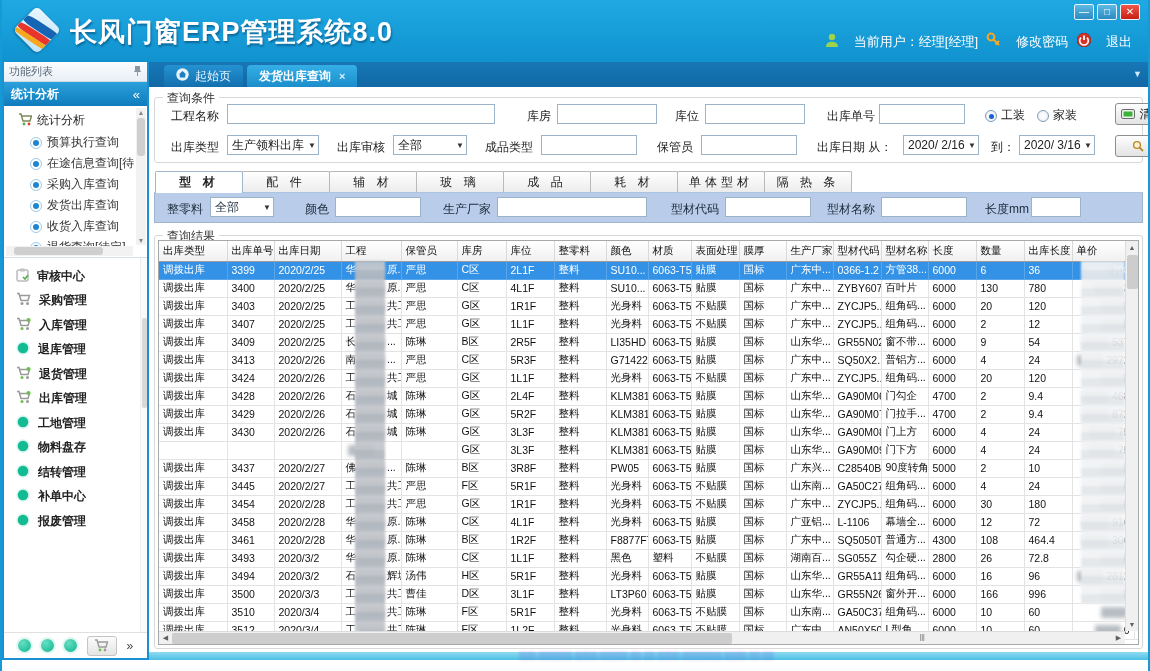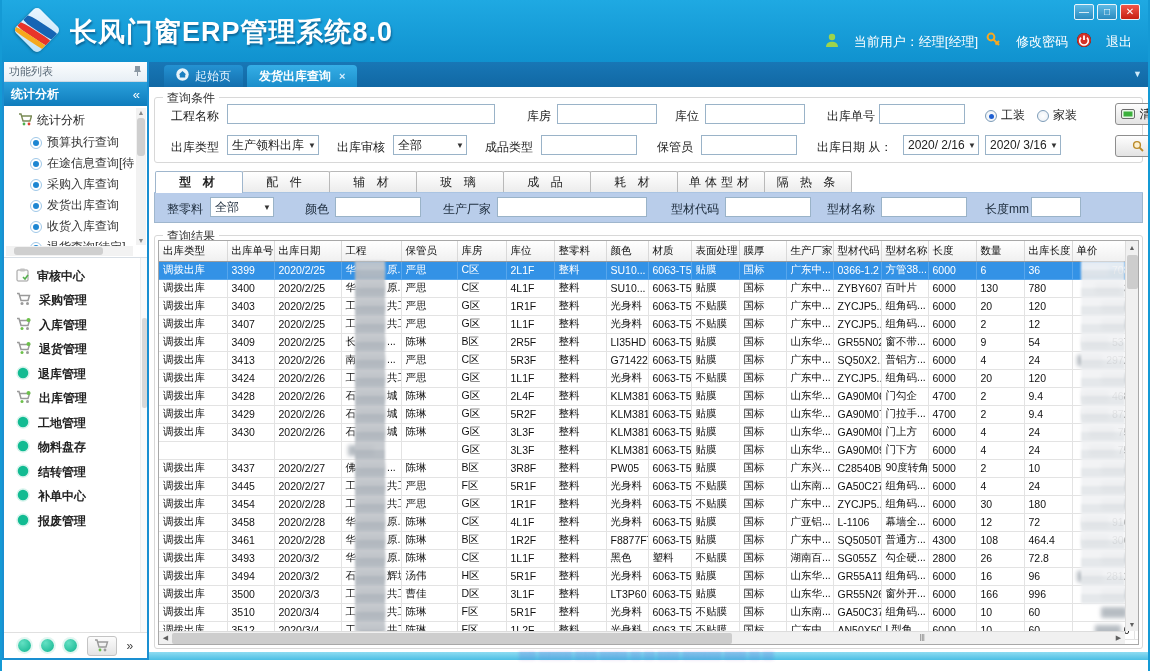--- a/index.html
+++ b/index.html
@@ -260,34 +260,34 @@
             <div class="menu-item">
               <span class="icn"><svg width="15" height="14" viewBox="0 0 15 14">
                   <path d="M1 1.5h2l2 7h7l1.5-5H4.2" fill="none" stroke="#9a9a9a" stroke-width="1.5"></path>
                   <circle cx="6" cy="11.5" r="1.5" fill="#6cc04a"></circle>
                   <circle cx="11.5" cy="11.5" r="1.5" fill="#9a9a9a"></circle>
                   <circle cx="12.5" cy="3" r="2" fill="#6cc04a"></circle>
                 </svg></span>
               <span>入库管理</span>
             </div>
             <div class="menu-item">
+              <span class="icn"><svg width="14" height="14" viewBox="0 0 14 14">
+                  <circle cx="7" cy="7" r="6" fill="#12bb92"></circle>
+                  <circle cx="7" cy="7" r="6" fill="none" stroke="#d6f3ec" stroke-width="1.5"></circle>
+                </svg></span>
+              <span>退库管理</span>
+            </div>
+            <div class="menu-item">
               <span class="icn"><svg width="15" height="14" viewBox="0 0 15 14">
                   <path d="M1 1.5h2l2 7h7l1.5-5H4.2" fill="none" stroke="#9a9a9a" stroke-width="1.5"></path>
                   <circle cx="6" cy="11.5" r="1.5" fill="#6cc04a"></circle>
                   <circle cx="11.5" cy="11.5" r="1.5" fill="#9a9a9a"></circle>
                   <circle cx="12.5" cy="3" r="2" fill="#6cc04a"></circle>
                 </svg></span>
               <span>退货管理</span>
-            </div>
-            <div class="menu-item">
-              <span class="icn"><svg width="14" height="14" viewBox="0 0 14 14">
-                  <circle cx="7" cy="7" r="6" fill="#12bb92"></circle>
-                  <circle cx="7" cy="7" r="6" fill="none" stroke="#d6f3ec" stroke-width="1.5"></circle>
-                </svg></span>
-              <span>退库管理</span>
             </div>
             <div class="menu-item">
               <span class="icn"><svg width="15" height="14" viewBox="0 0 15 14">
                   <path d="M1 1.5h2l2 7h7l1.5-5H4.2" fill="none" stroke="#9a9a9a" stroke-width="1.5"></path>
                   <circle cx="6" cy="11.5" r="1.5" fill="#6cc04a"></circle>
                   <circle cx="11.5" cy="11.5" r="1.5" fill="#9a9a9a"></circle>
                   <circle cx="12.5" cy="3" r="2" fill="#6cc04a"></circle>
                 </svg></span>
               <span>出库管理</span>
             </div>
@@ -409,21 +409,21 @@
             <span class="lbl" style="left:330px">成品类型</span>
             <input class="tinput" style="left: 386px; width: 96px;">
             <span class="lbl" style="left:502px">保管员</span>
             <input class="tinput" style="left: 546px; width: 96px;">
             <span class="lbl" style="left:662px">出库日期 从：</span>
             <span class="combo" style="left:748px;width:76px">
                 <span>2020/ 2/16</span>
                 <span class="caret">▼</span>
               </span>
             <span class="lbl" style="left:836px">到：</span>
-            <span class="combo" style="left:830px;width:76px">
+            <span class="combo" style="left:864px;width:76px">
                 <span>2020/ 3/16</span>
                 <span class="caret">▼</span>
               </span>
             <span class="qbtn" style="left:960px;top:1px">
               <svg width="12" height="12" viewBox="0 0 12 12">
                   <circle cx="5" cy="5" r="3.4" fill="#fdf0cf" stroke="#b98a2a" stroke-width="1.4"></circle>
                   <path d="M7.6 7.6 11 11" stroke="#b98a2a" stroke-width="1.8"></path>
                 </svg>
               <span>查  询</span>
             </span>

